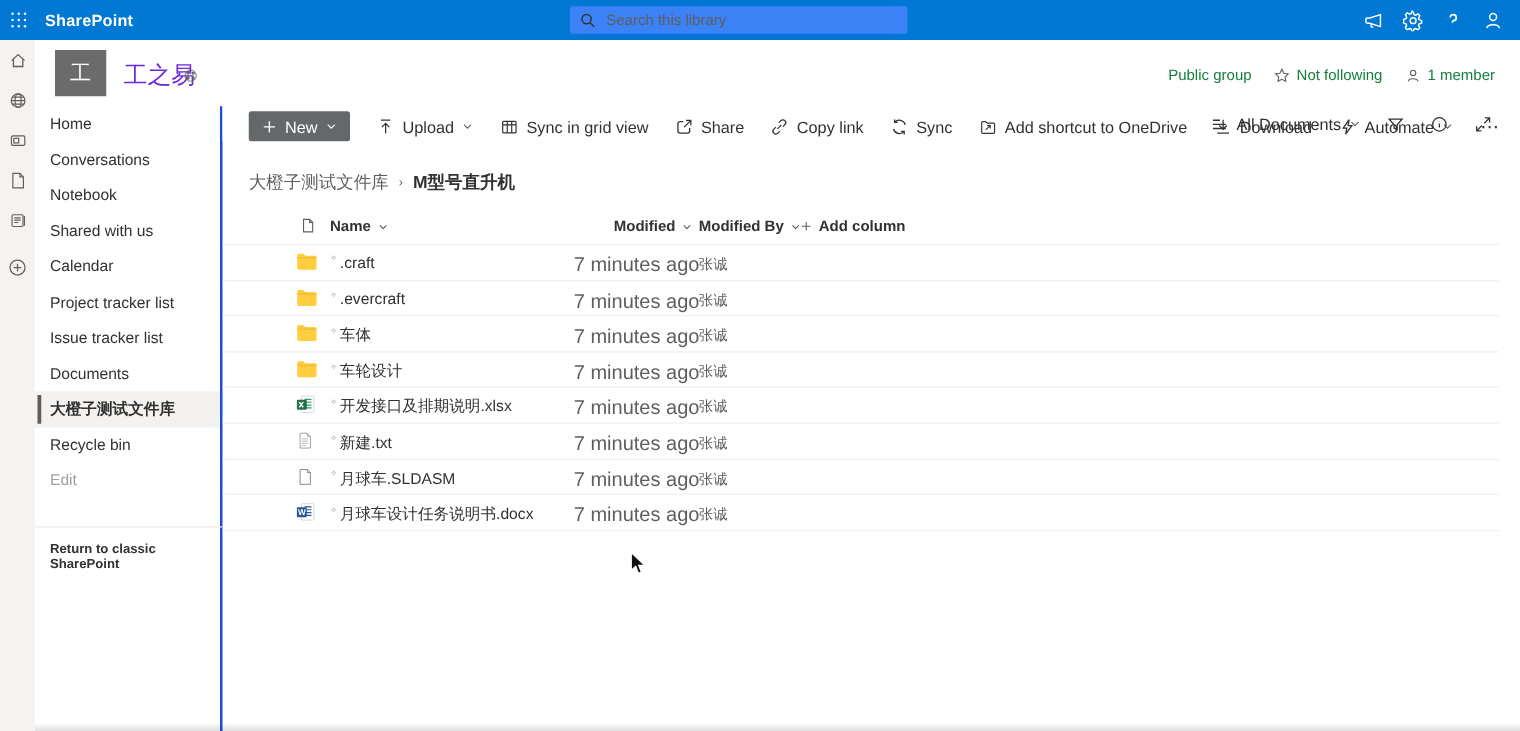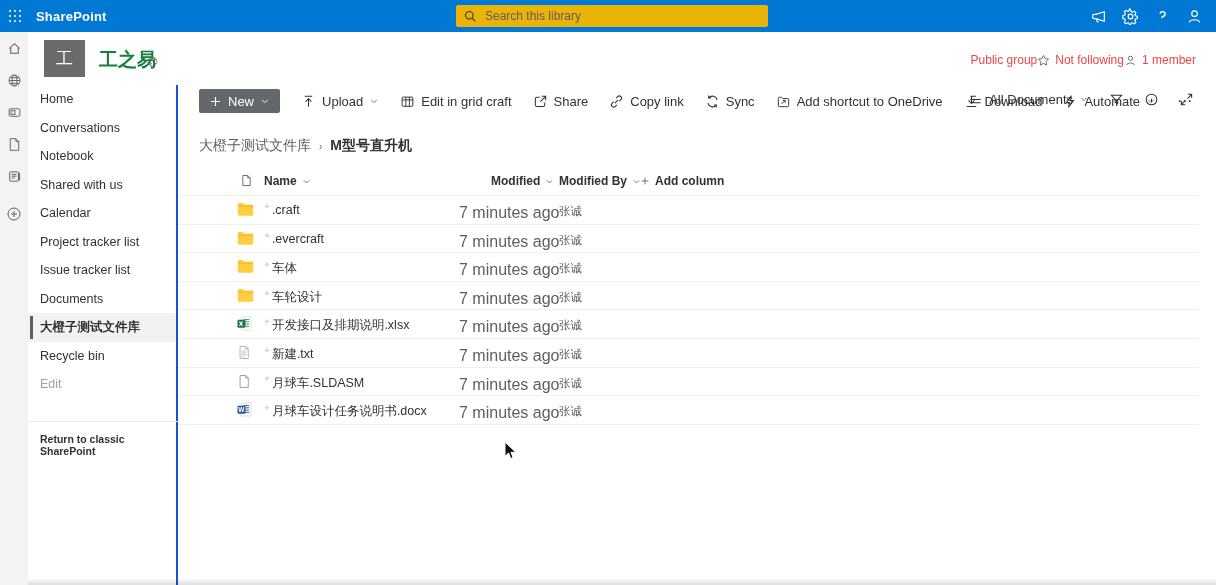--- a/index.html
+++ b/index.html
@@ -6,41 +6,41 @@
   html,body { width:1216px; height:585px; overflow:hidden; background:#fff;
     font-family:"Liberation Sans","DejaVu Sans",sans-serif; color:#323130; }
 
   
   #suitebar { position:absolute; left:0; top:0; width:1216px; height:32px;
     background:#0078d4; display:flex; align-items:center; }
   #waffle { width:30px; height:32px; display:flex; align-items:center; justify-content:center; cursor:pointer; }
   .waffle-grid { display:grid; grid-template-columns:repeat(3,4px); grid-template-rows:repeat(3,4px); gap:1px; }
   .waffle-grid i { width:2px; height:2px; background:#fff; border-radius:1px; margin:1px; }
   #sp-title { color:#fff; font-size:13px; font-weight:700; margin-left:6px; letter-spacing:.2px; }
-  #search-box { position:absolute; left:456px; top:5px; width:312px; height:22px; background:#eab308;
+  #search-box { position:absolute; left:456px; top:5px; width:270px; height:22px; background:#3b82f6;
     border-radius:2px; display:flex; align-items:center; padding:0 8px; }
   #search-box svg { flex:0 0 auto; }
   #search-box input { border:none; outline:none; width:100%; margin-left:8px; font-size:12px;
     font-family:inherit; color:#323130; background:transparent; }
   #search-box input::placeholder { color:#605e5c; }
   #suite-icons { position:absolute; right:6px; top:0; height:32px; display:flex; align-items:center; }
   .suite-icon { width:32px; height:32px; display:flex; align-items:center; justify-content:center; cursor:pointer; }
 
   
   #app-rail { position:absolute; left:0; top:32px; width:28px; height:553px; background:#f4f3f2; }
   .rail-icon { width:28px; height:32px; display:flex; align-items:center; justify-content:center; cursor:pointer; }
 
   
   #site-header { position:absolute; left:28px; top:32px; width:1188px; height:53px; background:#fff; }
   #site-logo { position:absolute; left:16px; top:8px; width:41px; height:37px; background:#6b6b6b;
     color:#fff; display:flex; align-items:center; justify-content:center; font-size:17px; cursor:pointer; }
-  #site-title { position:absolute; left:71px; top:15px; font-size:19px; font-weight:700; color:#15803d; cursor:pointer; }
+  #site-title { position:absolute; left:71px; top:15px; font-size:19px; font-weight:400; color:#6d28d9; cursor:pointer; }
   #site-class-icon { position:absolute; left:119px; top:21px; color:#605e5c; }
-  #site-meta { position:absolute; right:20px; top:21px; display:flex; align-items:center; 
-    font-size:12px; color:#ef4444; }
+  #site-meta { position:absolute; right:20px; top:21px; display:flex; align-items:center; gap:18px;
+    font-size:12px; color:#15803d; }
   .meta-item { display:flex; align-items:center; gap:5px; cursor:pointer; }
 
   
   #sidebar { position:absolute; left:28px; top:85px; width:150px; height:500px; background:#fff;
     border-right:2px solid #1d4ed8; }
   .nav-item { height:28.5px; display:flex; align-items:center; padding-left:12px;
     font-size:12.5px; color:#323130; cursor:pointer; position:relative; }
   .nav-item.selected { background:#f3f2f1; font-weight:700; }
   .nav-item.selected::before { content:""; position:absolute; left:2px; top:3px; bottom:3px; width:2.5px; background:#605e5c; }
   .nav-item.muted { color:#a19f9d; }
@@ -279,21 +279,21 @@
     <svg width="10" height="10" viewBox="0 0 16 16" fill="none" stroke="#605e5c" stroke-width="1.4">
         <path d="M3.5 6l4.5 4.5L12.5 6"></path>
       </svg>
   </button>
 
   <button class="cmd">
     <svg width="15" height="15" viewBox="0 0 16 16" fill="none" stroke="#323130" stroke-width="1">
       <rect x="2.3" y="3.3" width="11.4" height="9.8" rx=".8"></rect>
         <path d="M2.3 6.3h11.4M6.2 3.3v9.8M10 3.3v9.8"></path>
     </svg>
-    <span>Edit in grid craft</span>
+    <span>Sync in grid view</span>
   </button>
 
   <button class="cmd">
     <svg width="15" height="15" viewBox="0 0 16 16" fill="none" stroke="#323130" stroke-width="1.1">
       <path d="M7 3.5H4.3A1.8 1.8 0 0 0 2.5 5.3v6.2a1.8 1.8 0 0 0 1.8 1.8h6.4a1.8 1.8 0 0 0 1.8-1.8V9"></path>
       <path d="M9.4 2.5h4.1v4.1M13.3 2.7L7.8 8.2"></path>
     </svg>
     <span>Share</span>
   </button>
 

